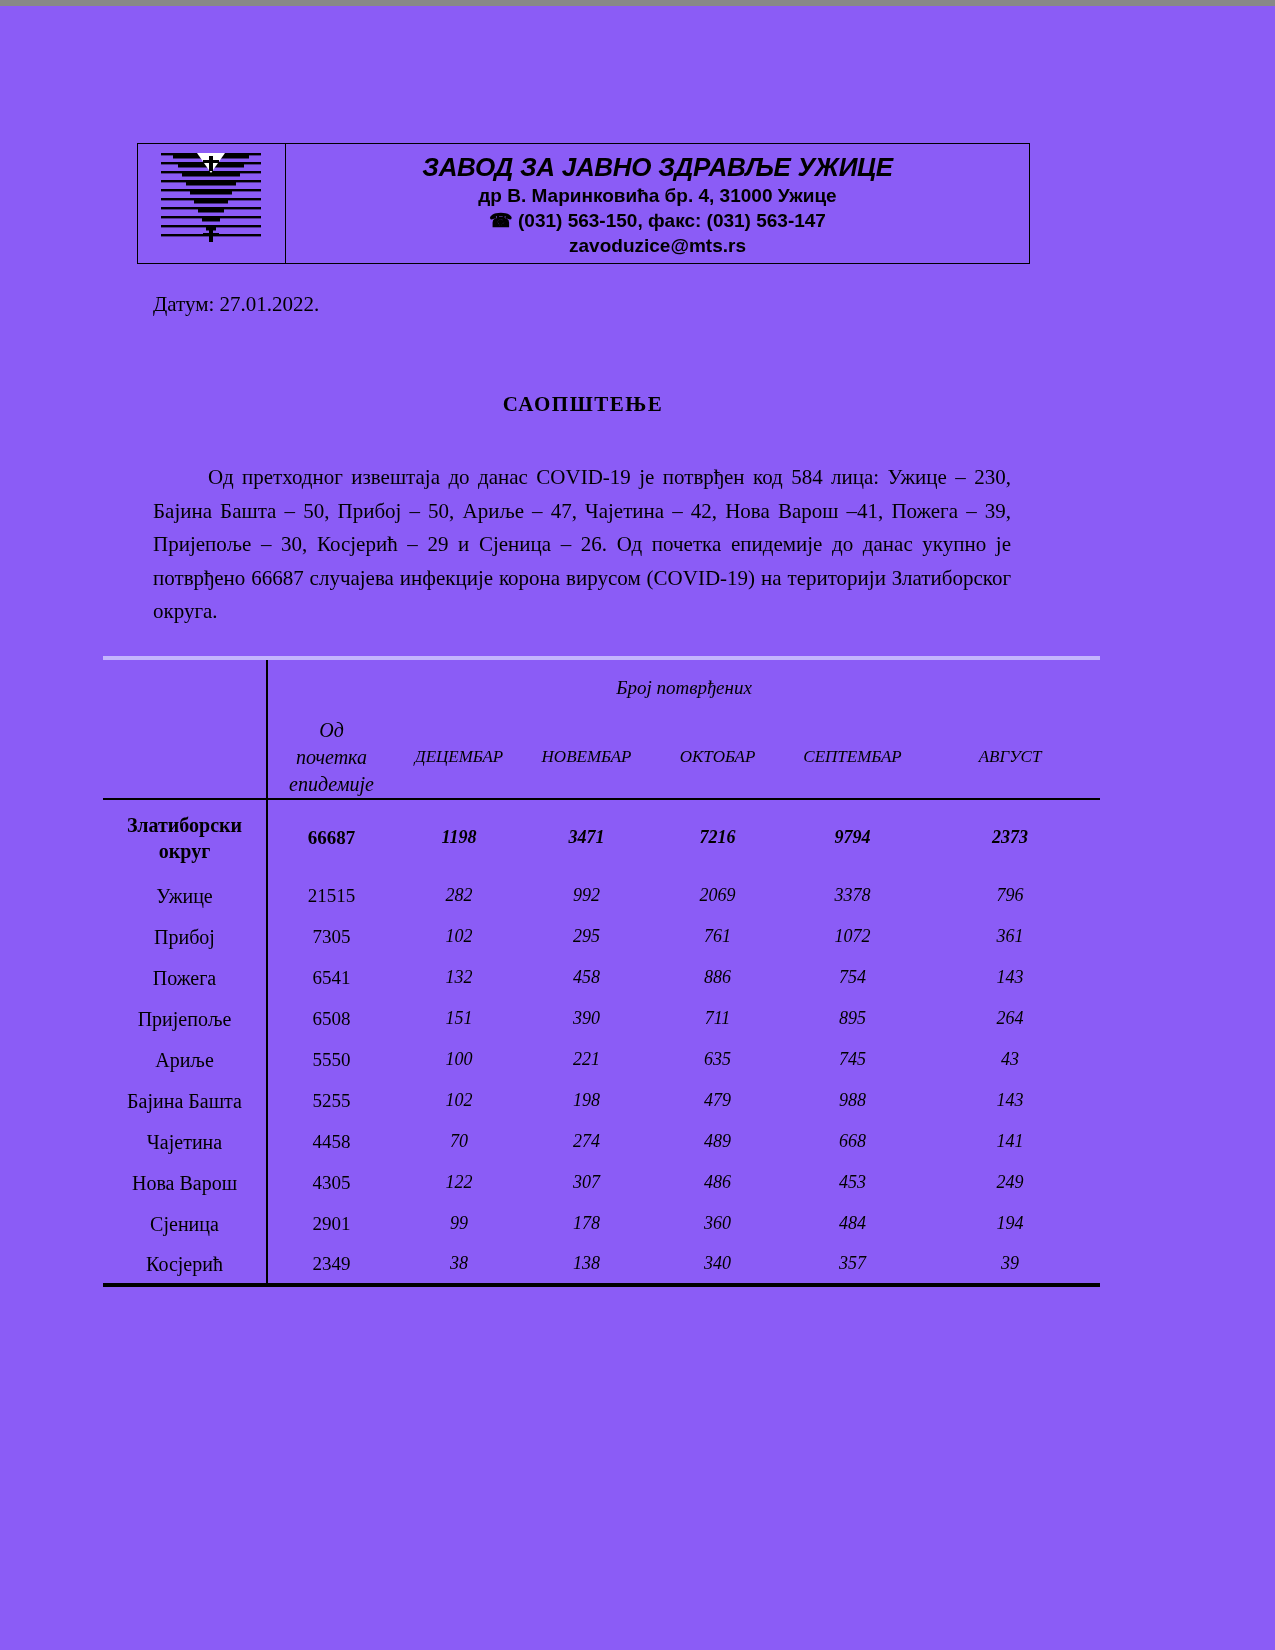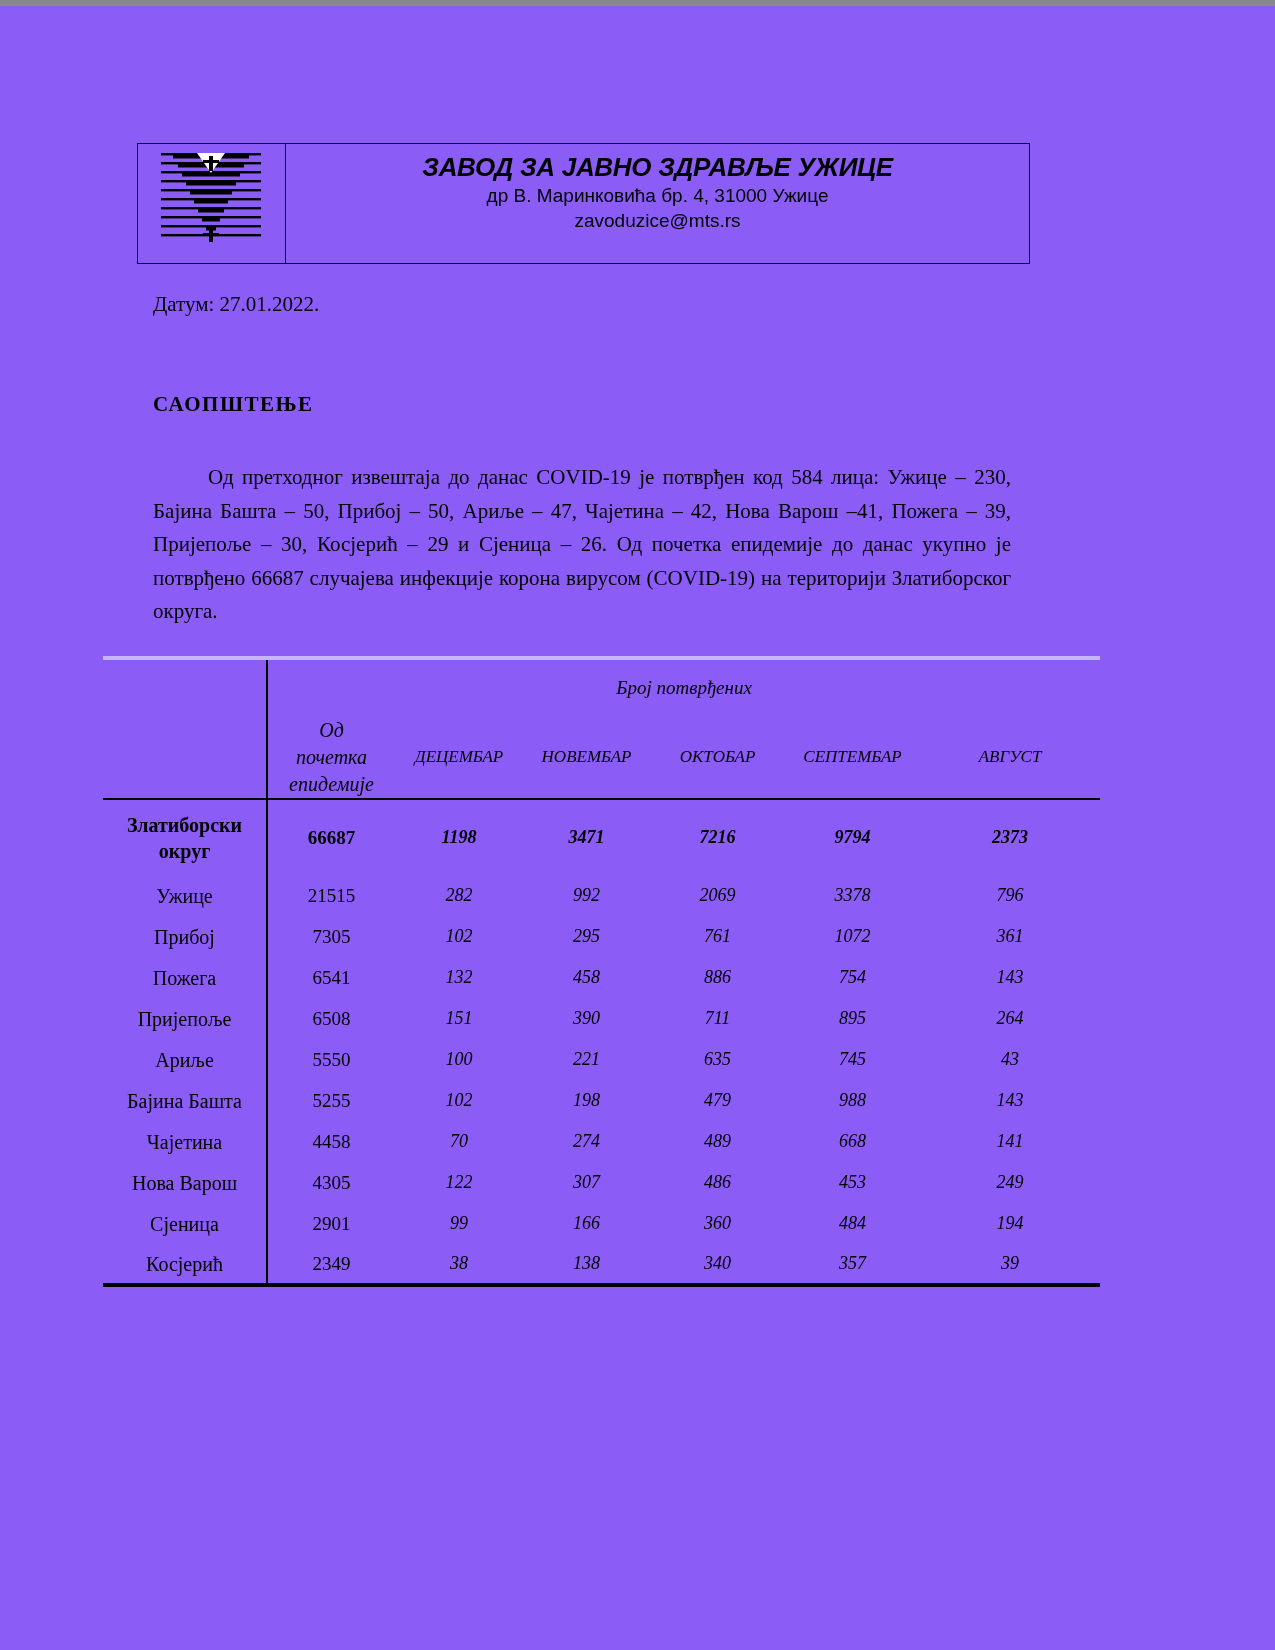--- a/index.html
+++ b/index.html
@@ -32,32 +32,33 @@
     flex: 1;
     text-align: center;
     font-family: "Liberation Sans", sans-serif;
     padding-top: 7px;
   }
   .org-name {
     font-size: 26px; font-weight: bold; font-style: italic;
     letter-spacing: -0.3px;
     line-height: 32px;
   }
-  .head-line { font-size: 19px; line-height: 25px; }
+  .head-line { font-size: 19px; line-height: 25px; font-weight: bold; }
 
   
   .date-line {
     position: absolute;
     left: 153px; top: 286px;
     font-size: 21px;
   }
   .doc-title {
     position: absolute;
     left: 153px; top: 386px;
     width: 860px;
+    text-align: center;
     font-size: 21px; font-weight: bold;
     letter-spacing: 1.5px;
   }
   .body-par {
     position: absolute;
     left: 153px; top: 455px;
     width: 858px;
     font-size: 21px;
     line-height: 33.5px;
     text-align: justify;
@@ -140,20 +141,21 @@
         <polygon points="40,0 68,0 54,20" fill="#fff"></polygon>
         <rect x="52" y="3" width="4" height="15" fill="#000"></rect>
         <rect x="46" y="7" width="16" height="3" fill="#000"></rect>
         <rect x="52" y="76" width="4" height="13" fill="#000"></rect>
         <rect x="46" y="80" width="16" height="3" fill="#000"></rect>
       </svg>
     </div>
     <div class="head-text">
       <div class="org-name">ЗАВОД ЗА ЈАВНО ЗДРАВЉЕ УЖИЦЕ</div>
       <div class="head-line">др В. Маринковића бр. 4, 31000 Ужице</div>
+      <div class="head-line"><span>☎</span><span> (031) 563-150, факс: (031) 563-147</span></div>
       <div class="head-line">zavoduzice@mts.rs</div>
     </div>
   </div>
 
   <div class="date-line">Датум: 27.01.2022.</div>
 
   <div class="doc-title">САОПШТЕЊЕ</div>
 
   <p class="body-par">Од претходног извештаја до данас COVID-19 је потврђен код  584 лица: Ужице – 230, Бајина Башта – 50, Прибој – 50, Ариље – 47, Чајетина – 42, Нова Варош –41, Пожега – 39, Пријепоље – 30, Косјерић – 29  и Сјеница – 26. Од почетка епидемије до данас укупно је потврђено 66687 случајева инфекције корона вирусом (COVID-19) на територији Златиборског округа.</p>
 
@@ -262,21 +264,21 @@
           <td class="val month">122</td>
           <td class="val month">307</td>
           <td class="val month">486</td>
           <td class="val month">453</td>
           <td class="val month">249</td>
         </tr>
         <tr>
           <th class="row-label">Сјеница</th>
           <td class="val">2901</td>
           <td class="val month">99</td>
-          <td class="val month">166</td>
+          <td class="val month">178</td>
           <td class="val month">360</td>
           <td class="val month">484</td>
           <td class="val month">194</td>
         </tr>
         <tr>
           <th class="row-label">Косјерић</th>
           <td class="val">2349</td>
           <td class="val month">38</td>
           <td class="val month">138</td>
           <td class="val month">340</td>

